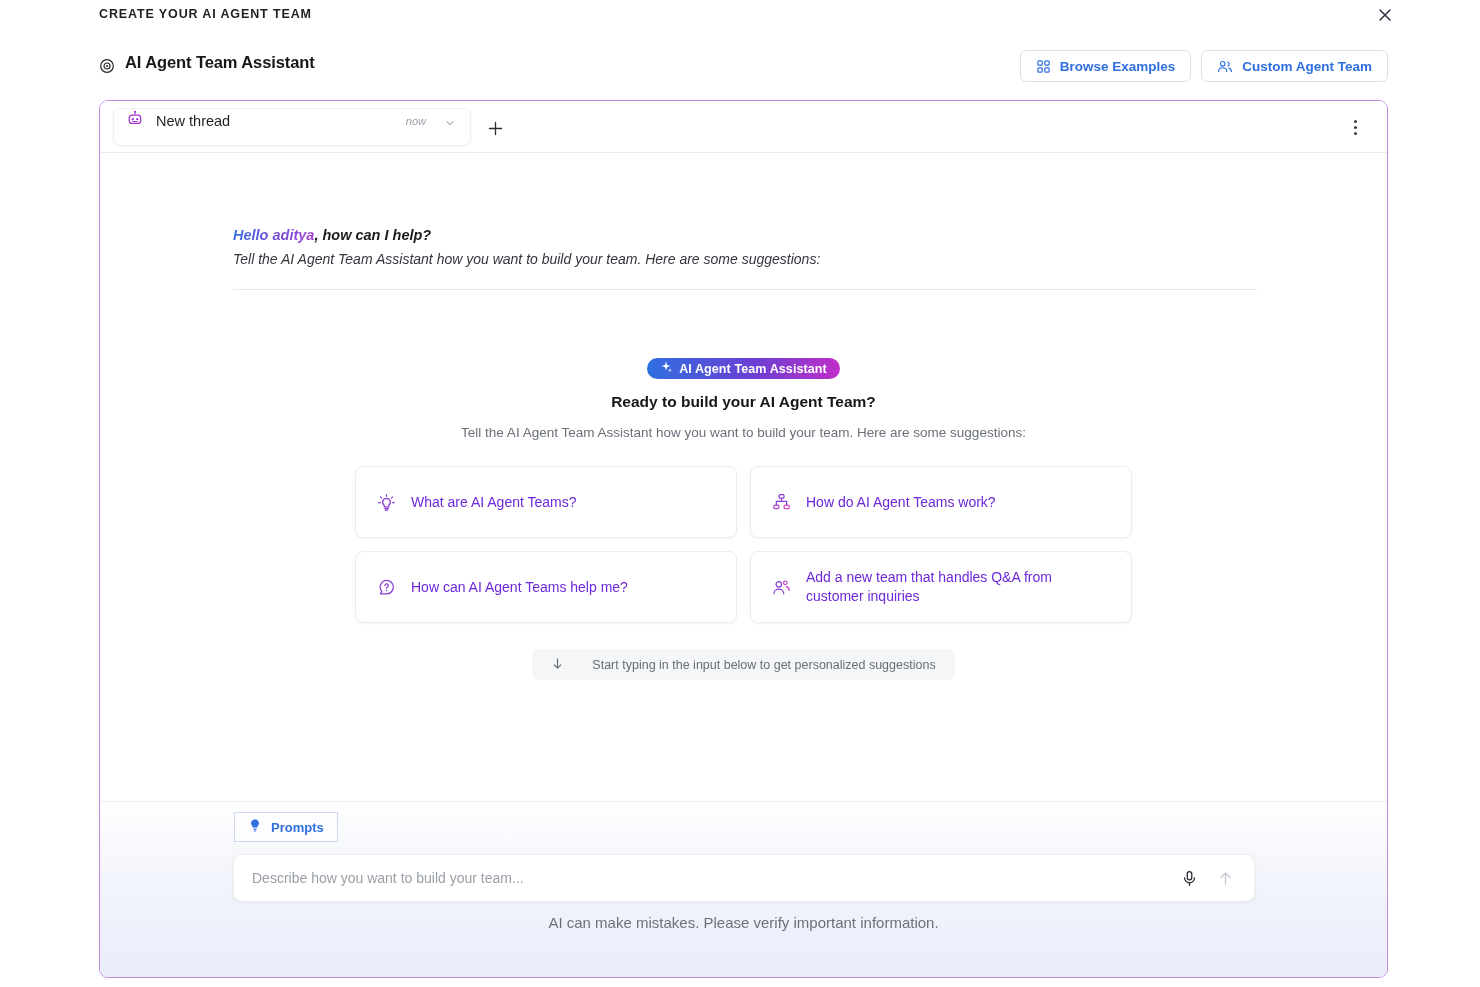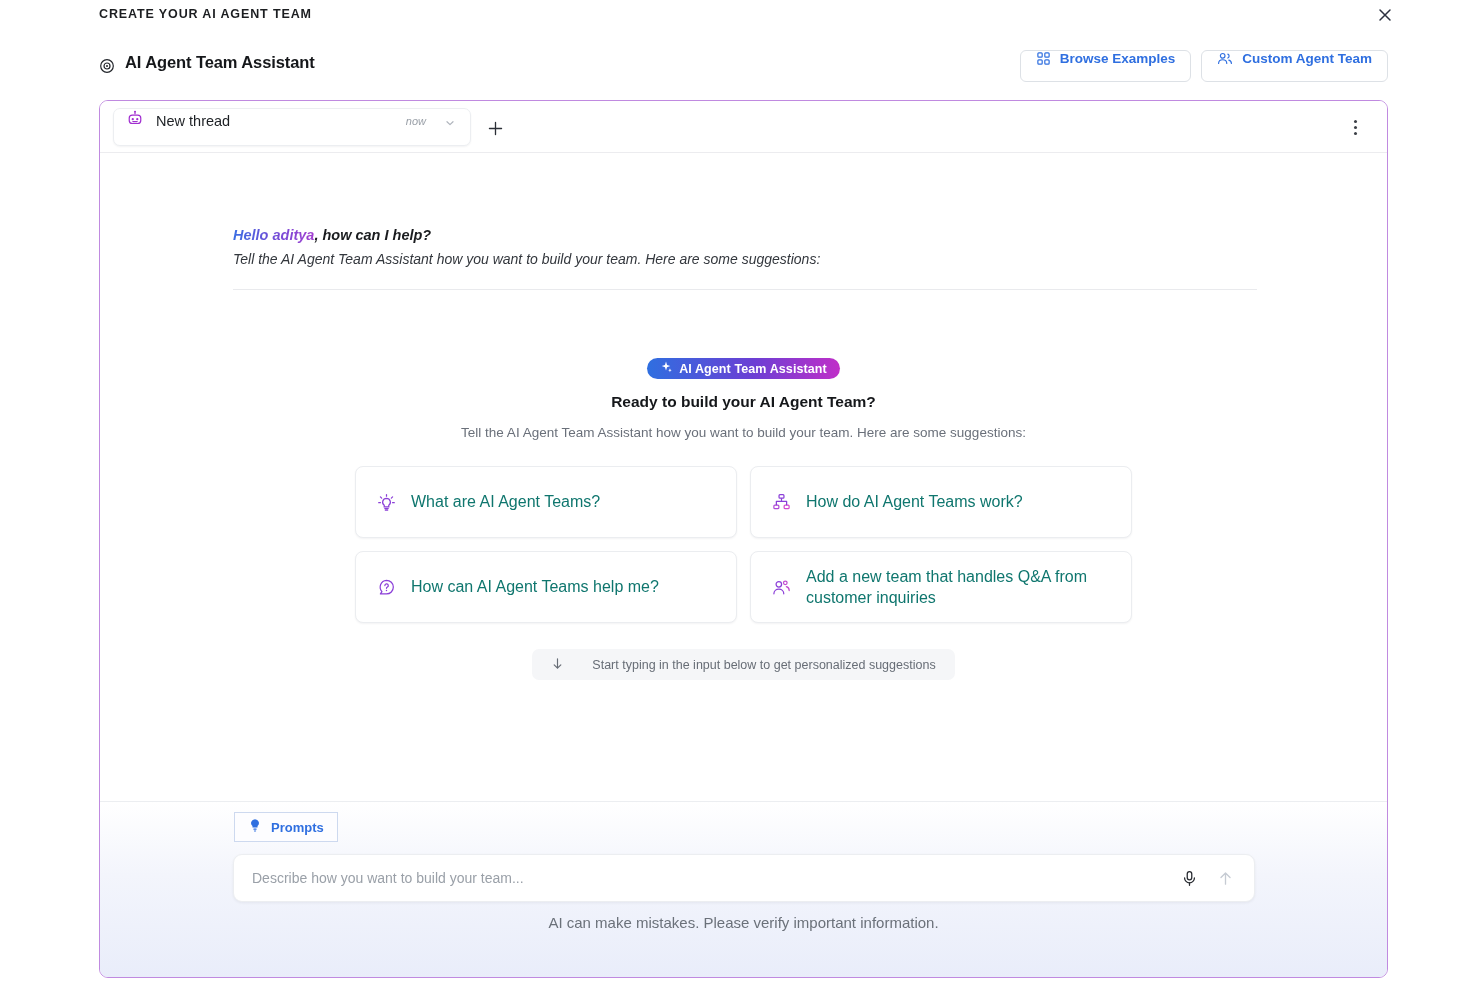--- a/index.html
+++ b/index.html
@@ -33,21 +33,21 @@
   }
   .page-title {
     position: absolute; left: 125px; top: 5px;
     font-size: 16.5px; font-weight: 700; color: #15171a; letter-spacing: -0.1px;
   }
   .hdr-actions {
     position: absolute; right: 92px; top: 2px;
     display: flex; gap: 10px;
   }
   .hdr-btn {
-    display: flex; align-items: flex-start; gap: 9px;
+    display: flex; align-items: center; gap: 9px;
     height: 32px; padding: 0 15px;
     background: #fff; border: 1px solid #dde1e6; border-radius: 6px;
     color: #2f6fe0; font-size: 13.5px; font-weight: 600;
     cursor: pointer; white-space: nowrap;
   }
   .hdr-btn svg { display: block; }
 
   
   .panel {
     position: absolute; left: 99px; top: 100px;
@@ -139,21 +139,21 @@
     display: grid; grid-template-columns: 382px 382px; gap: 13px;
   }
   .sugg-card {
     background: #fff; border: 1px solid #ebedf0; border-radius: 8px;
     box-shadow: 0 1px 2px rgba(16,24,40,.05);
     display: flex; align-items: center; gap: 15px;
     padding: 0 20px; min-height: 56px; cursor: pointer;
   }
   .sugg-card.tall { min-height: 72px; align-items: center; }
   .sugg-ico { flex: 0 0 20px; width: 20px; height: 20px; display: flex; align-items: center; justify-content: center; }
-  .sugg-text { font-size: 16px; color: #0f766e; line-height: 1.34; }
+  .sugg-text { font-size: 14px; color: #6d28d9; line-height: 1.34; }
 
   
   .hint-pill {
     margin-top: 26px;
     display: inline-flex; align-items: center; gap: 28px;
     height: 31px; padding: 0 19px; border-radius: 7px;
     background: #f5f6f8; color: #676d76; font-size: 12.5px;
   }
 
   

